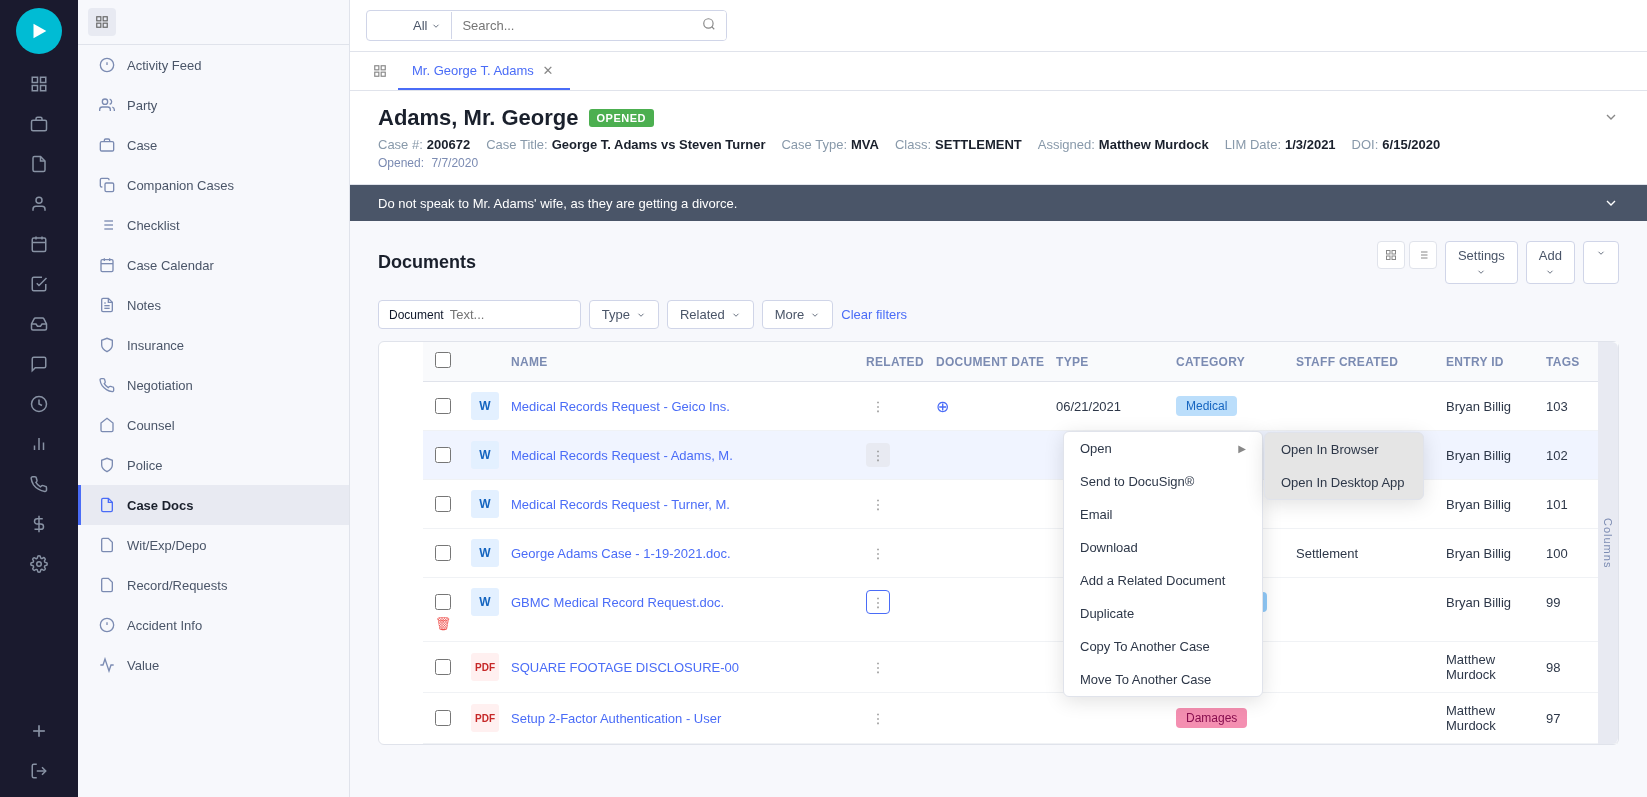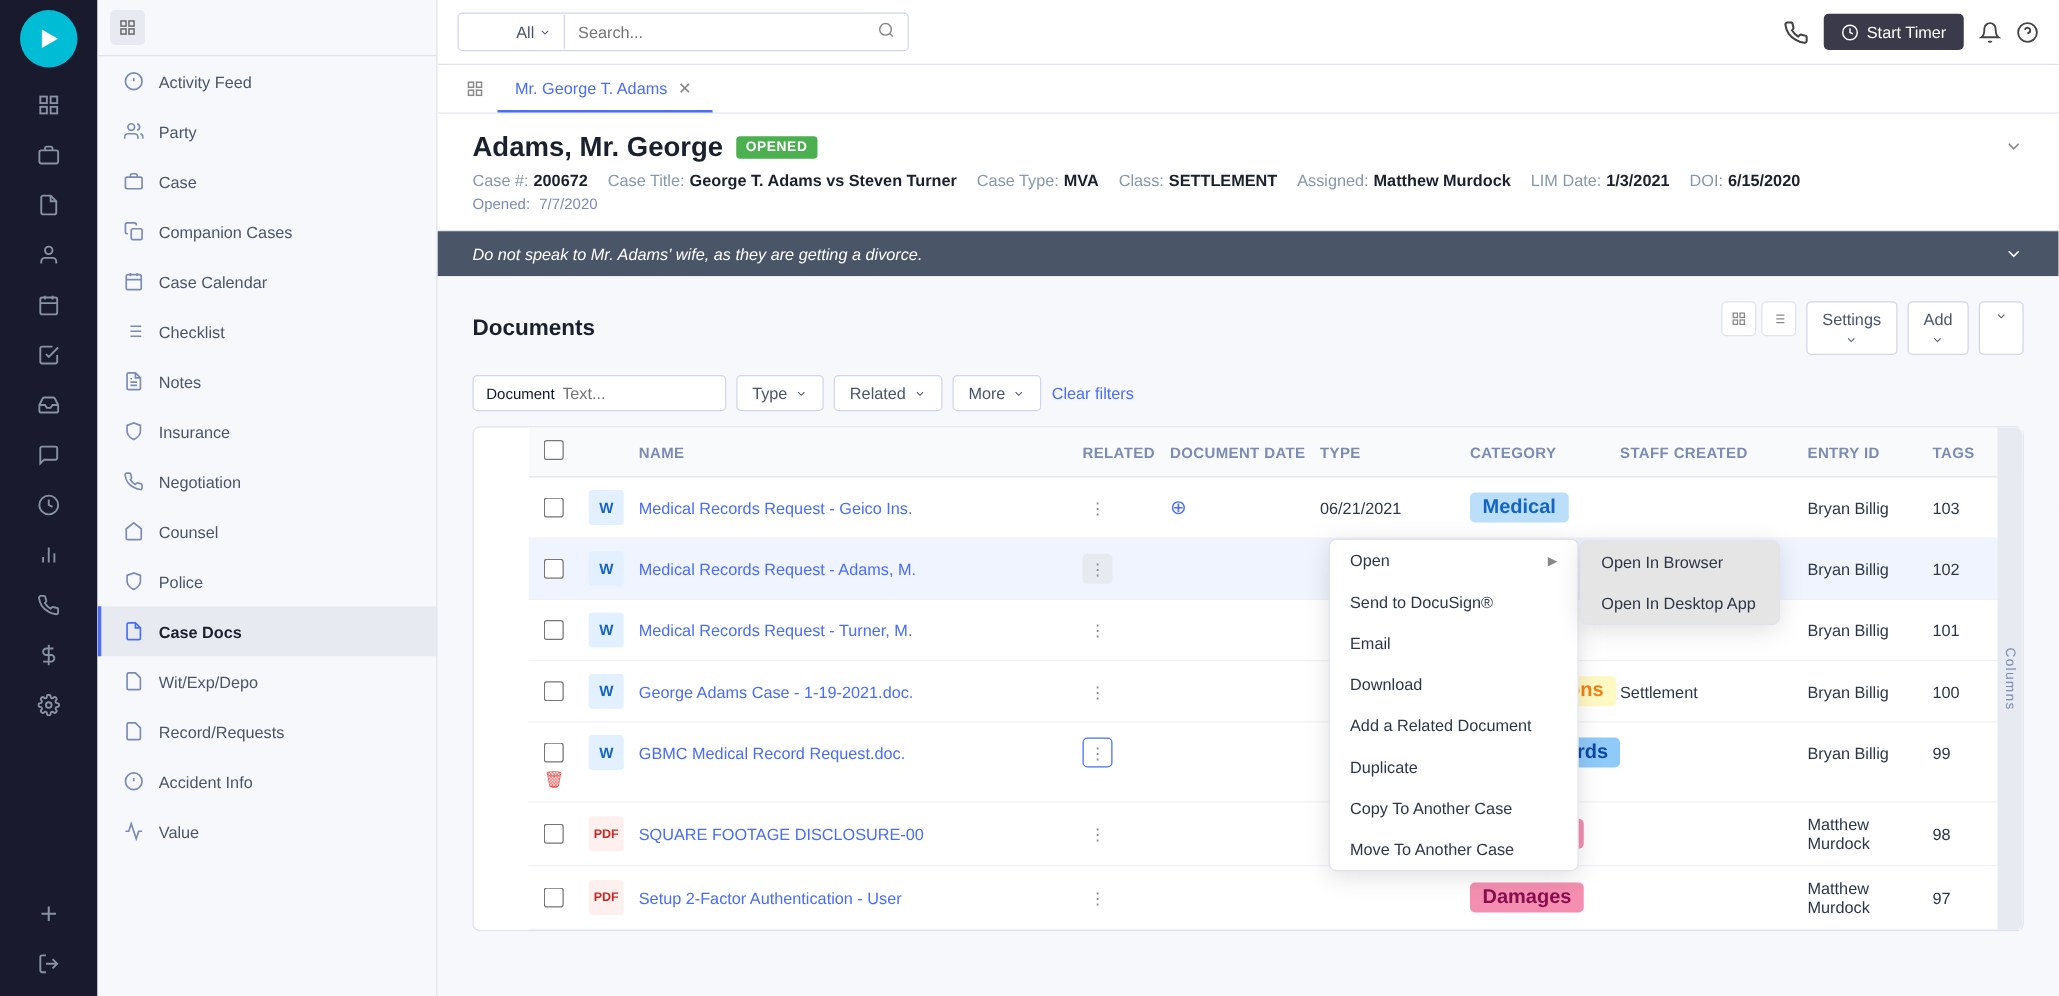--- a/index.html
+++ b/index.html
@@ -45,21 +45,21 @@
     .case-title-row { display: flex; align-items: center; gap: 10px; margin-bottom: 6px; }
     .case-name { font-size: 22px; font-weight: 600; color: #1a202c; }
     .status-badge { background: #4caf50; color: white; font-size: 11px; font-weight: 600; padding: 3px 8px; border-radius: 3px; letter-spacing: 0.5px; }
     .case-meta { display: flex; flex-wrap: wrap; gap: 16px; font-size: 13px; color: #5a6478; }
     .case-meta-item { display: flex; gap: 4px; }
     .case-meta-label { color: #8899aa; }
     .case-meta-value { font-weight: 600; color: #1a202c; }
     .collapse-btn { margin-left: auto; color: #888; cursor: pointer; }
 
     
-    .alert-bar { background: #4a5568; color: white; padding: 10px 28px; font-size: 13px; display: flex; align-items: flex-end; justify-content: space-between; flex-shrink: 0; font-style: italic; }
+    .alert-bar { background: #4a5568; color: white; padding: 10px 28px; font-size: 13px; display: flex; align-items: flex-end; justify-content: space-between; flex-shrink: 0; }
 
     
     .content-area { flex: 1; overflow-y: auto; padding: 20px 28px; background: #f7f8fc; position: relative; }
 
     
     .docs-header { display: flex; align-items: center; justify-content: space-between; margin-bottom: 16px; }
     .docs-title { font-size: 18px; font-weight: 600; color: #1a202c; }
     .docs-actions { display: flex; gap: 8px; }
     .btn-settings, .btn-add { border: 1px solid #d0d5e8; background: white; border-radius: 4px; padding: 6px 12px; font-size: 13px; cursor: pointer; display: flex; align-items: center; gap: 4px; color: #4a5568; flex-direction: column; }
 
@@ -75,21 +75,21 @@
     .docs-table { width: 100%; background: white; border-radius: 6px; border: 1px solid #e0e3eb; overflow: visible; }
     .table-header { display: grid; grid-template-columns: 36px 40px 1fr 70px 120px 120px 120px 150px 100px 60px; align-items: center; padding: 10px 12px; border-bottom: 1px solid #e0e3eb; background: #f9fafc; font-size: 12px; font-weight: 600; color: #7b8bb2; text-transform: uppercase; letter-spacing: 0.3px; }
     .table-row { display: grid; grid-template-columns: 36px 40px 1fr 70px 120px 120px 120px 150px 100px 60px; align-items: center; padding: 10px 12px; border-bottom: 1px solid #f0f2f5; font-size: 13px; color: #2d3748; position: relative; }
     .table-row.context-active { background: #f0f4ff; }
     .doc-name { color: #4a6cf7; cursor: pointer; overflow: hidden; text-overflow: ellipsis; white-space: nowrap; }
     .doc-icon { width: 28px; height: 28px; border-radius: 3px; display: flex; align-items: center; justify-content: center; font-size: 12px; font-weight: 700; flex-shrink: 0; }
     .doc-icon.word { background: #e3f0ff; color: #1565c0; }
     .doc-icon.pdf { background: #fff0f0; color: #c62828; }
     .more-btn { width: 24px; height: 24px; display: flex; align-items: center; justify-content: center; border-radius: 4px; cursor: pointer; color: #888; }
     .related-icon { color: #4a6cf7; font-size: 16px; }
-    .tag-badge { border-radius: 4px; padding: 3px 10px; font-size: 16px; font-weight: 700; display: inline-block; white-space: nowrap; }
+    .tag-badge { border-radius: 4px; padding: 3px 10px; font-size: 12px; font-weight: 400; display: inline-block; white-space: nowrap; }
     .tag-medical { background: #bbdefb; color: #1565c0; }
     .tag-negotiations { background: #fff9c4; color: #f57f17; }
     .tag-med-records { background: #90caf9; color: #0d47a1; }
     .tag-damages { background: #f48fb1; color: #880e4f; }
 
     
     .view-toggle { display: flex; gap: 4px; }
     .view-btn { width: 28px; height: 28px; display: flex; align-items: center; justify-content: center; border-radius: 4px; cursor: pointer; color: #888; border: 1px solid #e0e3eb; background: white; }
 
     
@@ -266,41 +266,41 @@
           <rect x="9" y="9" width="13" height="13" rx="2"></rect>
           <path d="M5 15H4a2 2 0 0 1-2-2V4a2 2 0 0 1 2-2h9a2 2 0 0 1 2 2v1"></path>
         </svg>
     </div>
     <span>Companion Cases</span>
   </div>
 
   <div class="sidebar-item">
     <div class="sidebar-item-icon">
       <svg width="16" height="16" viewBox="0 0 24 24" fill="none" stroke="currentColor" stroke-width="2">
-          <rect x="3" y="4" width="18" height="18" rx="2"></rect>
-          <line x1="16" y1="2" x2="16" y2="6"></line>
-          <line x1="8" y1="2" x2="8" y2="6"></line>
-          <line x1="3" y1="10" x2="21" y2="10"></line>
-        </svg>
-    </div>
-    <span>Case Calendar</span>
-  </div>
-
-  <div class="sidebar-item">
-    <div class="sidebar-item-icon">
-      <svg width="16" height="16" viewBox="0 0 24 24" fill="none" stroke="currentColor" stroke-width="2">
           <line x1="8" y1="6" x2="21" y2="6"></line>
           <line x1="8" y1="12" x2="21" y2="12"></line>
           <line x1="8" y1="18" x2="21" y2="18"></line>
           <line x1="3" y1="6" x2="3.01" y2="6"></line>
           <line x1="3" y1="12" x2="3.01" y2="12"></line>
           <line x1="3" y1="18" x2="3.01" y2="18"></line>
         </svg>
     </div>
     <span>Checklist</span>
+  </div>
+
+  <div class="sidebar-item">
+    <div class="sidebar-item-icon">
+      <svg width="16" height="16" viewBox="0 0 24 24" fill="none" stroke="currentColor" stroke-width="2">
+          <rect x="3" y="4" width="18" height="18" rx="2"></rect>
+          <line x1="16" y1="2" x2="16" y2="6"></line>
+          <line x1="8" y1="2" x2="8" y2="6"></line>
+          <line x1="3" y1="10" x2="21" y2="10"></line>
+        </svg>
+    </div>
+    <span>Case Calendar</span>
   </div>
 
   <div class="sidebar-item">
     <div class="sidebar-item-icon">
       <svg width="16" height="16" viewBox="0 0 24 24" fill="none" stroke="currentColor" stroke-width="2">
           <path d="M14 2H6a2 2 0 0 0-2 2v16a2 2 0 0 0 2 2h12a2 2 0 0 0 2-2V8z"></path>
           <polyline points="14 2 14 8 20 8"></polyline>
           <line x1="16" y1="13" x2="8" y2="13"></line>
           <line x1="16" y1="17" x2="8" y2="17"></line>
           <polyline points="10 9 9 9 8 9"></polyline>
@@ -404,41 +404,20 @@
             <polyline points="6 9 12 15 18 9"></polyline>
           </svg>
       </div>
       <input class="search-input" type="text" placeholder="Search..." style="">
       <button class="search-btn">
         <svg width="14" height="14" viewBox="0 0 24 24" fill="none" stroke="#888" stroke-width="2">
             <circle cx="11" cy="11" r="8"></circle>
             <line x1="21" y1="21" x2="16.65" y2="16.65"></line>
           </svg>
       </button>
-    </div>
-    <div class="topbar-right">
-      <svg width="20" height="20" viewBox="0 0 24 24" fill="none" stroke="#444" stroke-width="2">
-          <path d="M22 16.92v3a2 2 0 0 1-2.18 2 19.79 19.79 0 0 1-8.63-3.07A19.5 19.5 0 0 1 4.69 13.1 19.79 19.79 0 0 1 1.58 4.5 2 2 0 0 1 3.54 2.32h3a2 2 0 0 1 2 1.72c.127.96.361 1.903.7 2.81a2 2 0 0 1-.45 2.11L7.91 9.91a16 16 0 0 0 6 6l1.27-1.27a2 2 0 0 1 2.11-.45c.907.339 1.85.573 2.81.7A2 2 0 0 1 22 16.92z"></path>
-        </svg>
-      <button class="start-timer-btn">
-        <svg width="14" height="14" viewBox="0 0 24 24" fill="none" stroke="white" stroke-width="2">
-            <circle cx="12" cy="12" r="10"></circle>
-            <polyline points="12 6 12 12 16 14"></polyline>
-          </svg>
-        <span>Start Timer</span>
-      </button>
-      <svg width="18" height="18" viewBox="0 0 24 24" fill="none" stroke="#444" stroke-width="2">
-          <path d="M18 8A6 6 0 0 0 6 8c0 7-3 9-3 9h18s-3-2-3-9"></path>
-          <path d="M13.73 21a2 2 0 0 1-3.46 0"></path>
-        </svg>
-      <svg width="18" height="18" viewBox="0 0 24 24" fill="none" stroke="#444" stroke-width="2">
-          <circle cx="12" cy="12" r="10"></circle>
-          <path d="M9.09 9a3 3 0 0 1 5.83 1c0 2-3 3-3 3"></path>
-          <line x1="12" y1="17" x2="12.01" y2="17"></line>
-        </svg>
     </div>
   </div>
 
   <div class="tab-strip">
     <div class="tab-grid">
       <svg width="14" height="14" viewBox="0 0 24 24" fill="none" stroke="currentColor" stroke-width="2">
           <rect x="3" y="3" width="7" height="7"></rect>
           <rect x="14" y="3" width="7" height="7"></rect>
           <rect x="3" y="14" width="7" height="7"></rect>
           <rect x="14" y="14" width="7" height="7"></rect>

